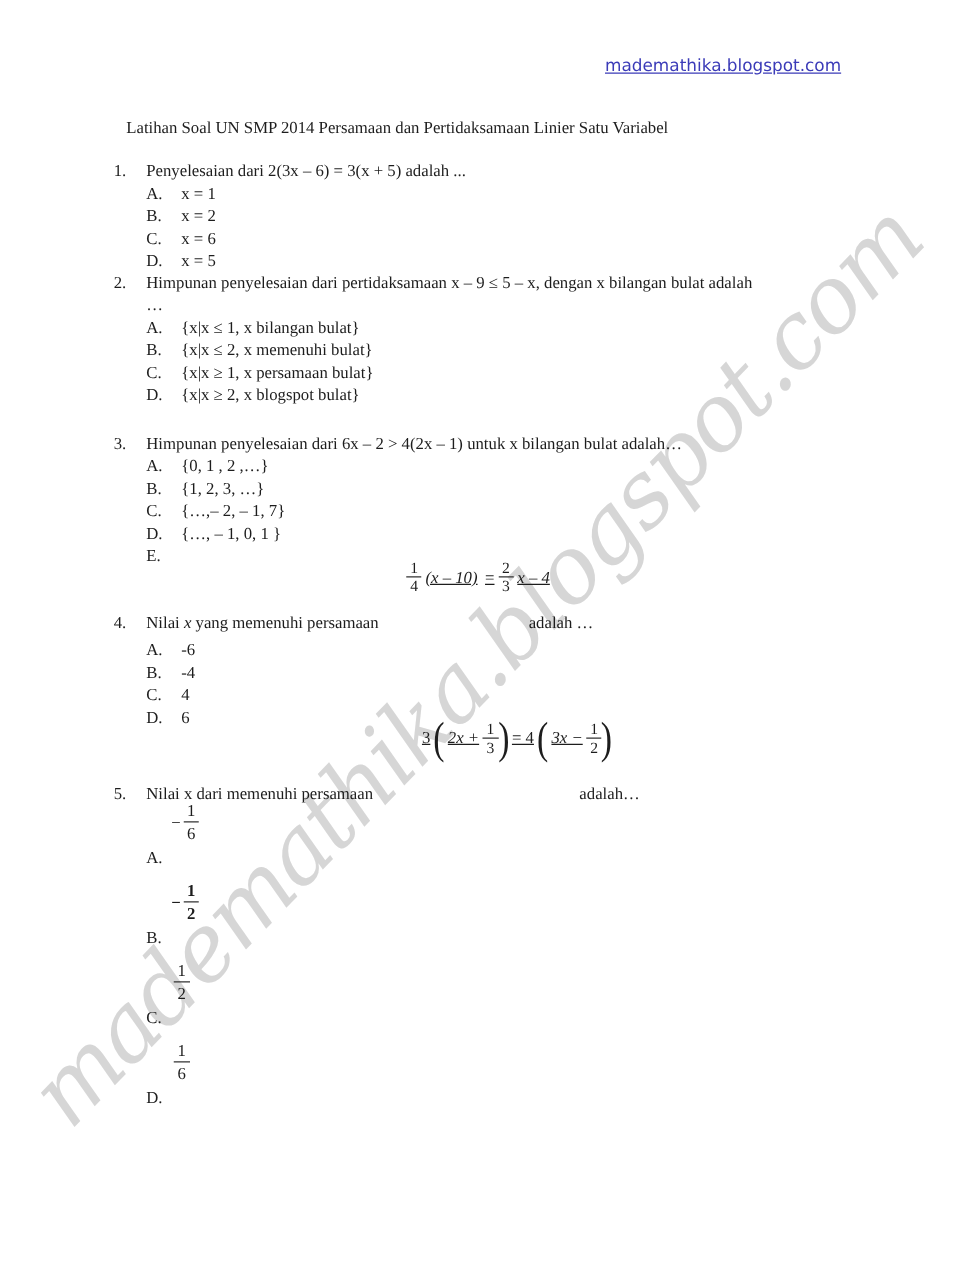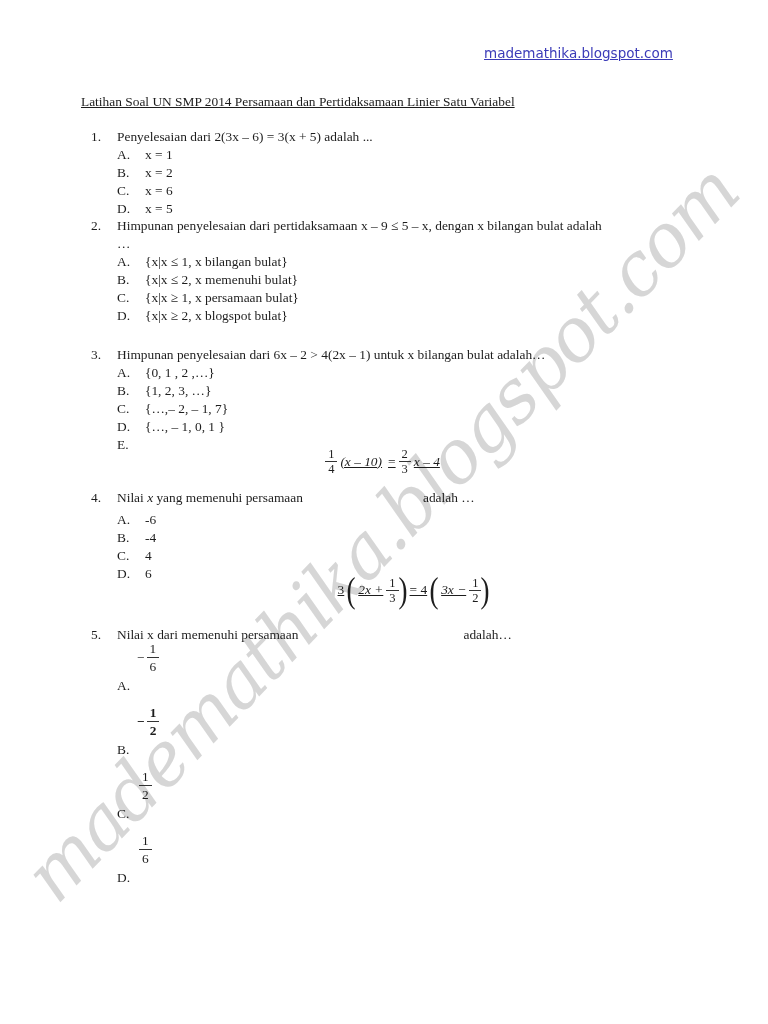--- a/index.html
+++ b/index.html
@@ -29,23 +29,22 @@
   }
   .link{
     position:absolute; top:45px; left:484px;
     font-family:"DejaVu Sans", sans-serif;
     font-size:13.5px;
     color:#3b3bb8;
     text-decoration:underline;
     z-index:2; cursor:pointer;
   }
   .title{
-    position:absolute; top:94px; left:81px;
+    position:absolute; top:94px; left:101px;
     z-index:1;
-    text-decoration:underline;
   }
   .qblock{
     position:absolute; left:91px; right:40px;
     line-height:18px; z-index:1;
   }
   .row{display:flex;}
   .num{width:26px; flex:none;}
   .qtext{flex:1;}
   .opts{margin-left:26px;}
   .opt{display:flex;}

